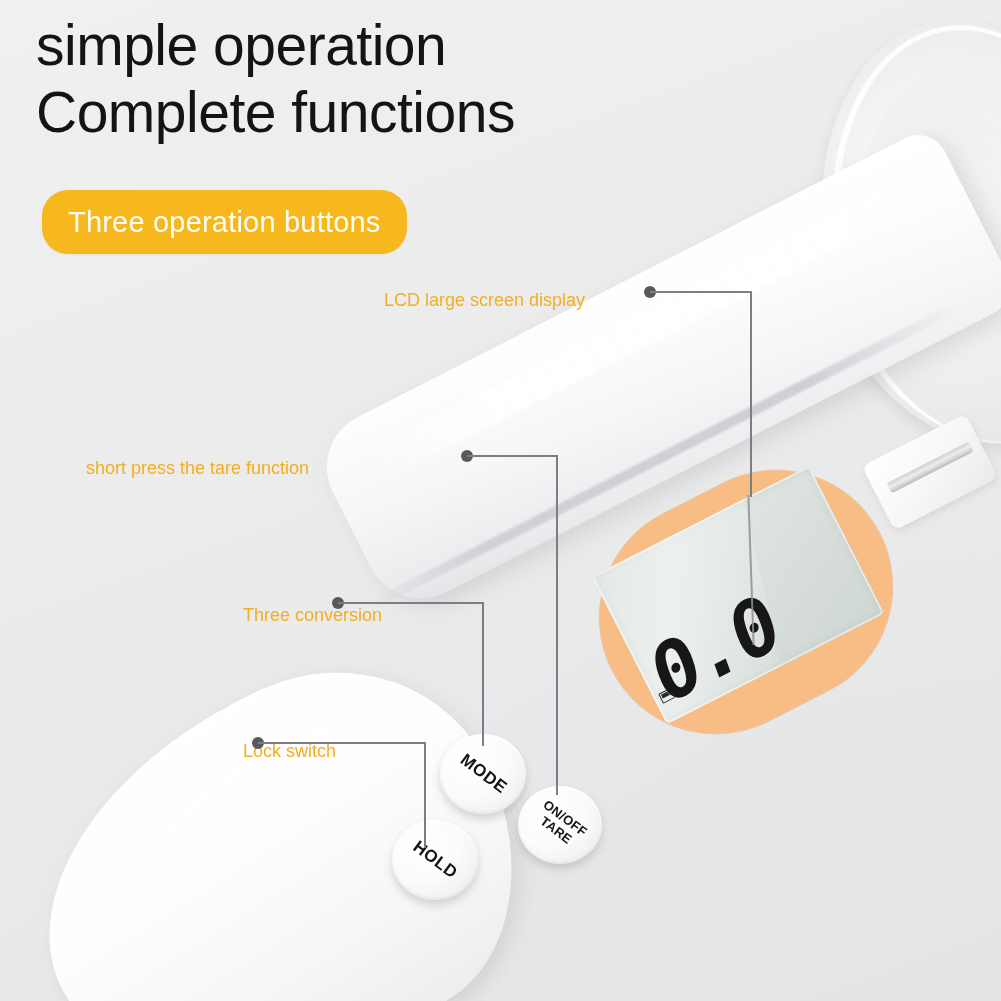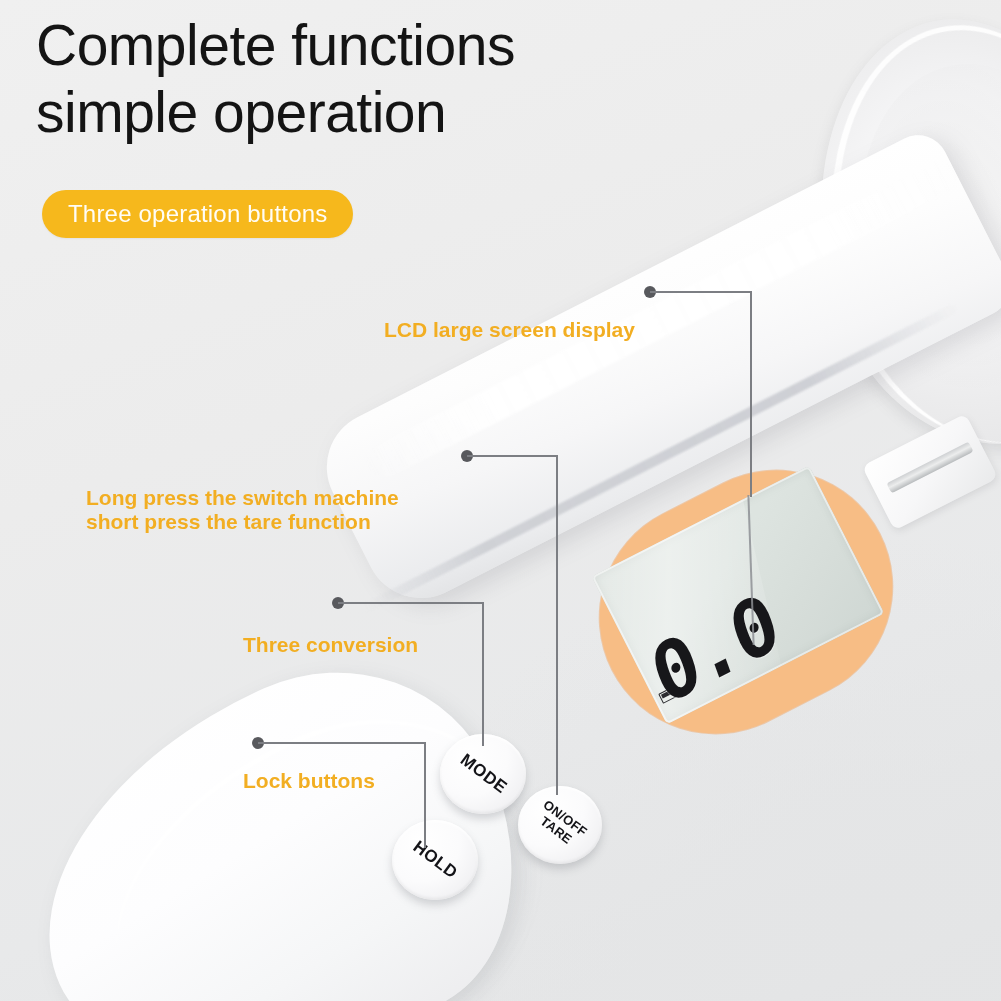--- a/index.html
+++ b/index.html
@@ -26,27 +26,27 @@
     color:#141414;
     font-size:57px;
     line-height:1.18;
     font-weight:400;
     letter-spacing:-0.5px;
     white-space:nowrap;
   }
   .headline .ln{display:block;}
   .badge{
     position:absolute;left:42px;top:190px;
-    height:48px;
+    height:64px;
     padding:0 26px;
     display:flex;align-items:center;
     background:#f6b81c;
     border-radius:26px;
     color:#fffdf6;
-    font-size:24px;
+    font-size:29px;
     letter-spacing:.2px;
     box-shadow:0 1px 2px rgba(0,0,0,.05);
   }
 
   
   .device-layer{position:absolute;inset:0;}
 
   
   .bowl{
     position:absolute;
@@ -233,25 +233,24 @@
   .btn-mode span{transform:rotate(37deg);display:block;}
   .btn-hold{left:392px;top:820px;width:86px;height:80px;font-size:17px;letter-spacing:.5px;}
   .btn-hold span{transform:rotate(37deg);display:block;}
   .btn-tare{left:518px;top:786px;width:84px;height:78px;font-size:13px;line-height:1.12;letter-spacing:.3px;}
   .btn-tare span{transform:rotate(37deg);display:block;}
 
   
   .callout{
     position:absolute;
     color:#f2ae22;
-    font-size:21px;
+    font-size:18px;
     line-height:1.05;
     white-space:nowrap;
-    font-weight:700;
-    margin-top:28px;
+    font-weight:400;
   }
   .callout.two-line{line-height:1.12;}
   .callout .l2{display:block;text-align:left;}
 
   .lead-h{position:absolute;height:1.6px;background:#7c7e83;}
   .lead-v{position:absolute;width:1.6px;background:#7c7e83;}
   .lead-dot{
     position:absolute;
     width:12px;height:12px;border-radius:50%;
     background:#58595d;
@@ -302,44 +301,43 @@
     </div>
     <div class="btn btn-tare">
       <span>
         <b>ON/OFF</b><br>
         <b>TARE</b>
       </span>
     </div>
   </div>
 
   <div class="headline">
+    <span class="ln">simple operation</span>
     <span class="ln">Complete functions</span>
-    <span class="ln">simple operation</span>
   </div>
 
   <div class="badge">
     <span>Three operation buttons</span>
   </div>
 
   <div class="callout lbl-lcd">LCD large screen display</div>
   <div class="lead-dot" style="left:644px;top:286px;"></div>
   <div class="lead-h" style="left:650px;top:291px;width:101px;"></div>
   <div class="lead-v" style="left:750px;top:291px;height:206px;"></div>
 
   <div class="callout two-line lbl-press">
-    <span class="l1">Long press the switch machine</span>
     <span class="l2">short press the tare function</span>
   </div>
   <div class="lead-dot" style="left:461px;top:450px;"></div>
   <div class="lead-h" style="left:467px;top:455px;width:90px;"></div>
   <div class="lead-v" style="left:556px;top:455px;height:340px;"></div>
 
   <div class="callout lbl-unit">Three conversion</div>
   <div class="lead-dot" style="left:332px;top:597px;"></div>
   <div class="lead-h" style="left:338px;top:602px;width:145px;"></div>
   <div class="lead-v" style="left:482px;top:602px;height:144px;"></div>
 
-  <div class="callout lbl-lock">Lock buttons</div>
+  <div class="callout lbl-lock">Lock switch</div>
   <div class="lead-dot" style="left:252px;top:737px;"></div>
   <div class="lead-h" style="left:258px;top:742px;width:167px;"></div>
   <div class="lead-v" style="left:424px;top:742px;height:106px;"></div>
 
 </div>
 
 </body></html>

